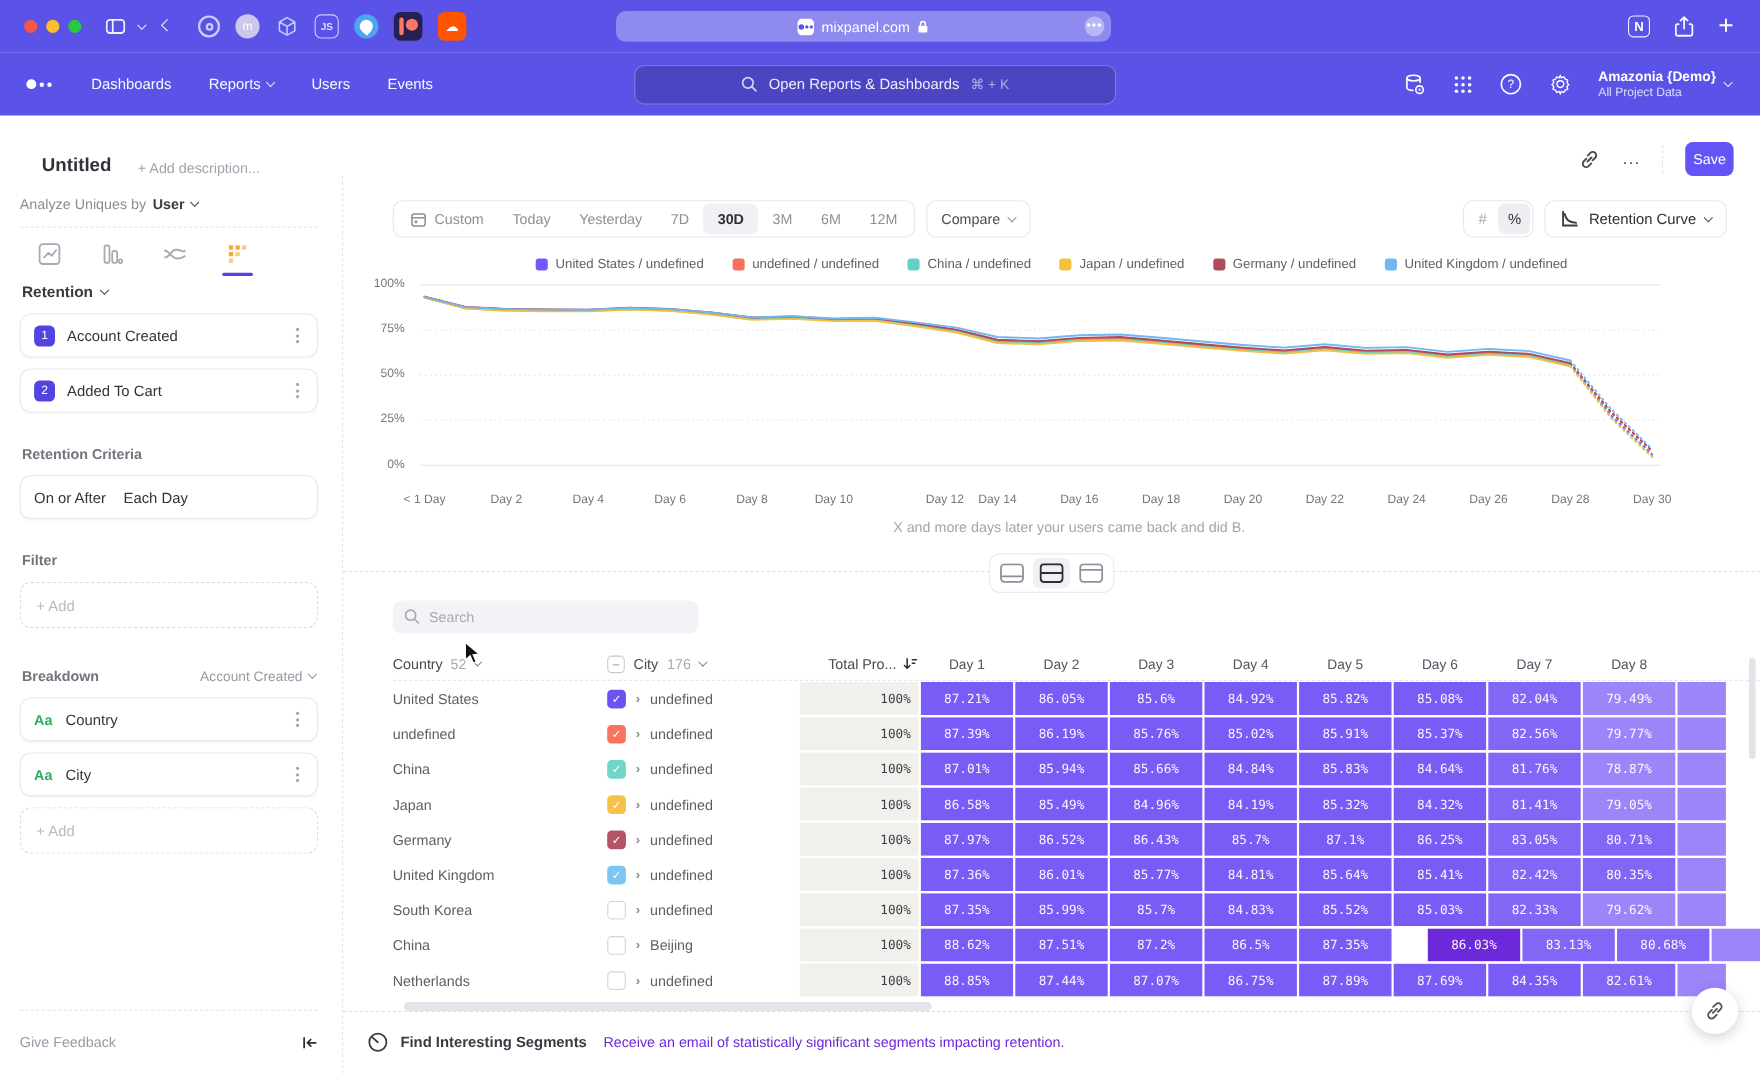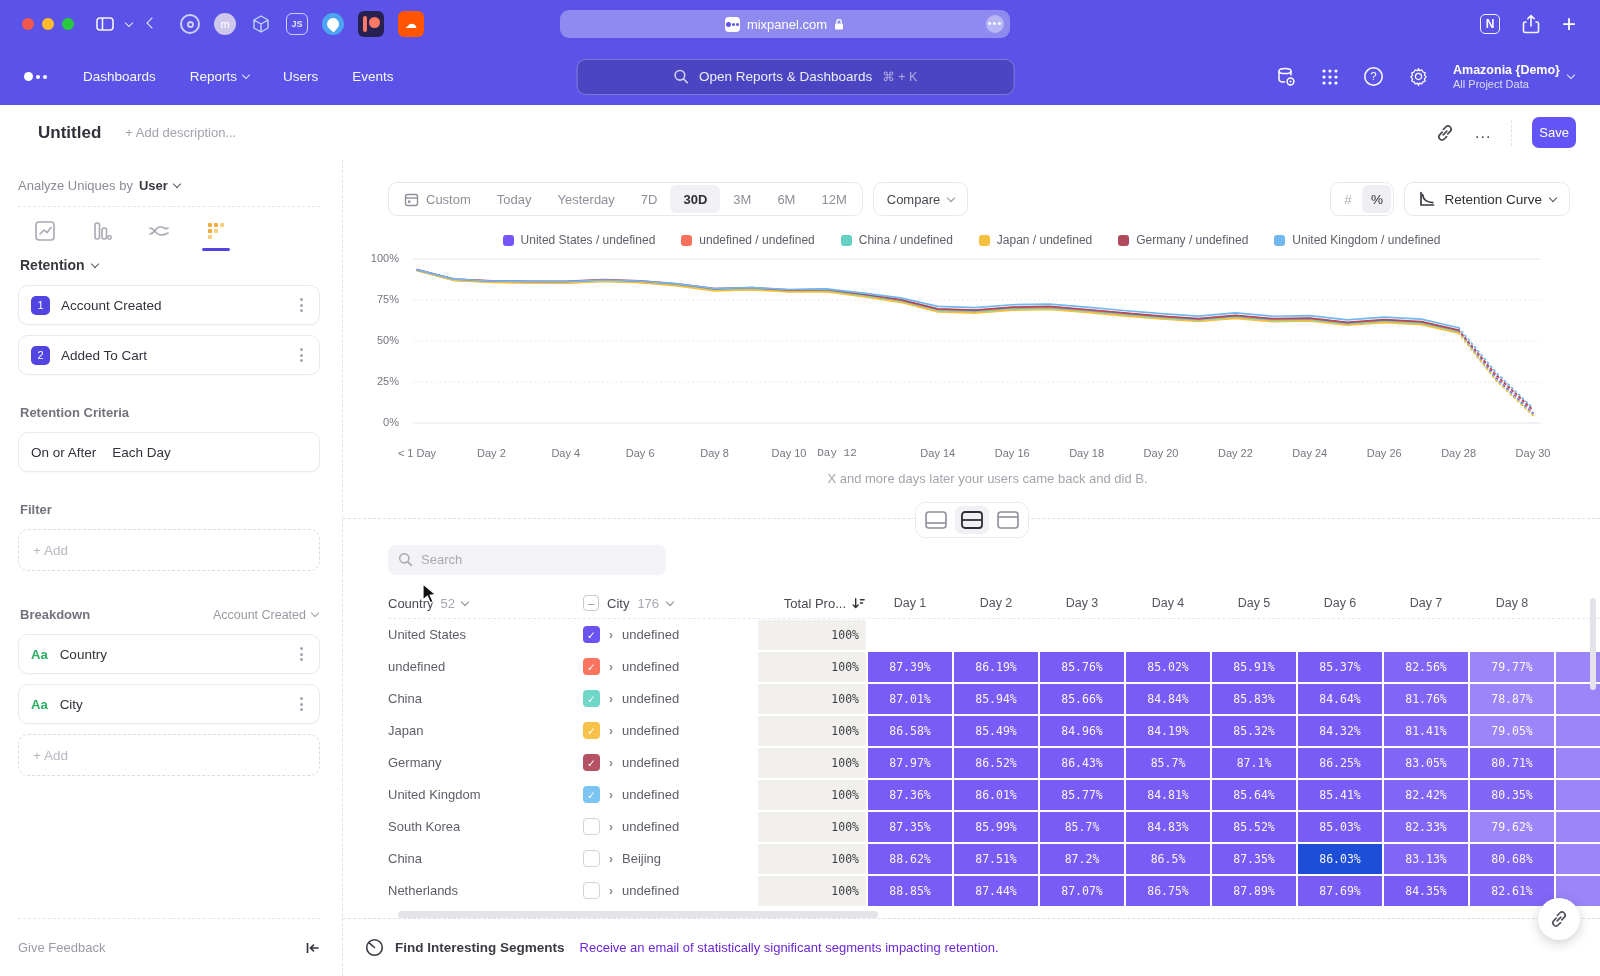--- a/index.html
+++ b/index.html
@@ -26,21 +26,21 @@
   .nav-item { color:rgba(255,255,255,.96); font-size:13.5px; display:flex; align-items:center; gap:6px; cursor:pointer;}
   .nav-search { position:absolute; left:50%; transform:translateX(-51%); width:438px; height:36px; background:rgba(0,0,0,.16); border:1px solid rgba(255,255,255,.28); border-radius:9px; display:flex; align-items:center; justify-content:center; gap:10px; color:rgba(255,255,255,.9); font-size:13.5px; }
   .nav-search .short { color:rgba(255,255,255,.55); font-size:12.5px; }
   .nav-right { position:absolute; right:26px; display:flex; align-items:center; gap:24px; color:#fff; }
   .proj { display:flex; align-items:center; gap:8px; }
   .proj-name { font-size:12.5px; font-weight:bold; }
   .proj-scope { font-size:11px; color:rgba(255,255,255,.78); margin-top:1px;}
   .chev { display:inline-block; width:6px; height:6px; border-right:1.6px solid currentColor; border-bottom:1.6px solid currentColor; transform:rotate(45deg); margin-top:-3px; }
   .chev-r { transform:rotate(-45deg); }
   
-  .doc-head { height:55px; display:flex; align-items:center; padding:0 24px 0 38px; background:#fff; }
+  .doc-head { height:55px; display:flex; align-items:flex-end; padding:0 24px 0 38px; background:#fff; }
   .doc-title { font-size:17px; font-weight:bold; color:#32313a; }
   .doc-desc { font-size:13px; color:#a3a2ad; margin-left:24px; }
   .doc-right { margin-left:auto; display:flex; align-items:center; gap:20px; }
   .vdiv { width:1px; height:26px; border-left:1px dashed #e3e2ea; }
   .save-btn { background:#6355f5; color:#fff; font-size:13px; border:none; border-radius:7px; padding:8px 7px; cursor:pointer; }
   .dots3 { color:#4a4952; font-size:16px; letter-spacing:1px; cursor:pointer;}
   
   .layout { display:flex; height:816px; }
   .sidebar { width:345px; border-right:1px dashed #e4e3ec; padding:18px 22px 0 18px; display:flex; flex-direction:column; position:relative;}
   .an-row { display:flex; align-items:center; gap:6px; font-size:13px; color:#8c8b96; padding-bottom:13px; border-bottom:1px dashed #e7e6ee;}
@@ -492,21 +492,21 @@
           <polyline points="12,16.82399999999999 49.2,26.171999999999997 86.4,27.97600000000001 123.6,28.468000000000007 160.8,28.631999999999994 198,26.991999999999994 235.2,27.97600000000001 272.4,30.928000000000008 309.6,35.519999999999996 346.8,34.53600000000001 384,36.50399999999999 421.2,35.848000000000006 458.4,40.111999999999995 495.6,44.86800000000001 532.8,53.396000000000015 570,54.708 607.2,51.756000000000014 644.4,51.1 681.6,54.052 718.8,57.49600000000001 756,60.611999999999995 793.2,63.071999999999996 830.4,59.95600000000001 867.6,63.23600000000001 904.8,62.58 942,66.84400000000001 979.2,64.22 1016.4,66.188 1053.6,74.716" fill="none" stroke="#71b8f1" stroke-width="1.7" stroke-linejoin="round" stroke-linecap="round"></polyline>
           <polyline points="1053.6,74.716 1090.8,119.16 1128,155.24" fill="none" stroke="#71b8f1" stroke-width="1.7" stroke-dasharray="1.5 3.5" stroke-linecap="round"></polyline>
         </svg>
       <div class="xlabs" id="xlabels">
           <span class="xlab" style="left: 12px;">&lt; 1 Day</span>
           <span class="xlab" style="left: 86.4px;">Day 2</span>
           <span class="xlab" style="left: 160.8px;">Day 4</span>
           <span class="xlab" style="left: 235.2px;">Day 6</span>
           <span class="xlab" style="left: 309.6px;">Day 8</span>
           <span class="xlab" style="left: 384px;">Day 10</span>
-          <span class="xlab" style="left: 432px; font-family: Liberation Mono, monospace;">Day 12</span>
+          <span class="xlab" style="left: 485px;">Day 12</span>
           <span class="xlab" style="left: 532.8px;">Day 14</span>
           <span class="xlab" style="left: 607.2px;">Day 16</span>
           <span class="xlab" style="left: 681.6px;">Day 18</span>
           <span class="xlab" style="left: 756px;">Day 20</span>
           <span class="xlab" style="left: 830.4px;">Day 22</span>
           <span class="xlab" style="left: 904.8px;">Day 24</span>
           <span class="xlab" style="left: 979.2px;">Day 26</span>
           <span class="xlab" style="left: 1053.6px;">Day 28</span>
           <span class="xlab" style="left: 1128px;">Day 30</span>
         </div>
@@ -578,20 +578,31 @@
 
     <div class="tbody" id="table-body">
         <div class="trow">
           <div class="cell-country">United States</div>
           <div class="cell-city">
             <span class="cb" style="background: rgb(106, 83, 240);">✓</span>
             <span class="rchev">›</span>
             <span>undefined</span>
           </div>
           <div class="cell-total">100%</div>
+          <div class="cell-days">
+            <span class="dcell" style="background: rgb(121, 91, 246);">87.21%</span>
+            <span class="dcell" style="background: rgb(121, 91, 246);">86.05%</span>
+            <span class="dcell" style="background: rgb(121, 91, 246);">85.6%</span>
+            <span class="dcell" style="background: rgb(121, 91, 246);">84.92%</span>
+            <span class="dcell" style="background: rgb(121, 91, 246);">85.82%</span>
+            <span class="dcell" style="background: rgb(121, 91, 246);">85.08%</span>
+            <span class="dcell" style="background: rgba(121, 91, 246, 0.93);">82.04%</span>
+            <span class="dcell" style="background: rgba(121, 91, 246, 0.74);">79.49%</span>
+            <span class="dcell sliver" style="background: rgba(121, 91, 246, 0.74);"></span>
+          </div>
         </div>
         <div class="trow">
           <div class="cell-country">undefined</div>
           <div class="cell-city">
             <span class="cb" style="background: rgb(249, 116, 95);">✓</span>
             <span class="rchev">›</span>
             <span>undefined</span>
           </div>
           <div class="cell-total">100%</div>
           <div class="cell-days">
@@ -713,21 +724,21 @@
             <span class="rchev">›</span>
             <span>Beijing</span>
           </div>
           <div class="cell-total">100%</div>
           <div class="cell-days">
             <span class="dcell" style="background: rgb(121, 91, 246);">88.62%</span>
             <span class="dcell" style="background: rgb(121, 91, 246);">87.51%</span>
             <span class="dcell" style="background: rgb(121, 91, 246);">87.2%</span>
             <span class="dcell" style="background: rgb(121, 91, 246);">86.5%</span>
             <span class="dcell" style="background: rgb(121, 91, 246);">87.35%</span>
-            <span class="dcell" style="background: #1d4ed8;">86.03%</span>
+            <span class="dcell" style="background: #6d28d9; margin-left: 31px;">86.03%</span>
             <span class="dcell" style="background: rgba(121, 91, 246, 0.93);">83.13%</span>
             <span class="dcell" style="background: rgba(121, 91, 246, 0.93);">80.68%</span>
             <span class="dcell sliver" style="background: rgba(121, 91, 246, 0.74);"></span>
           </div>
         </div>
         <div class="trow">
           <div class="cell-country">Netherlands</div>
           <div class="cell-city">
             <span class="cb empty"></span>
             <span class="rchev">›</span>

